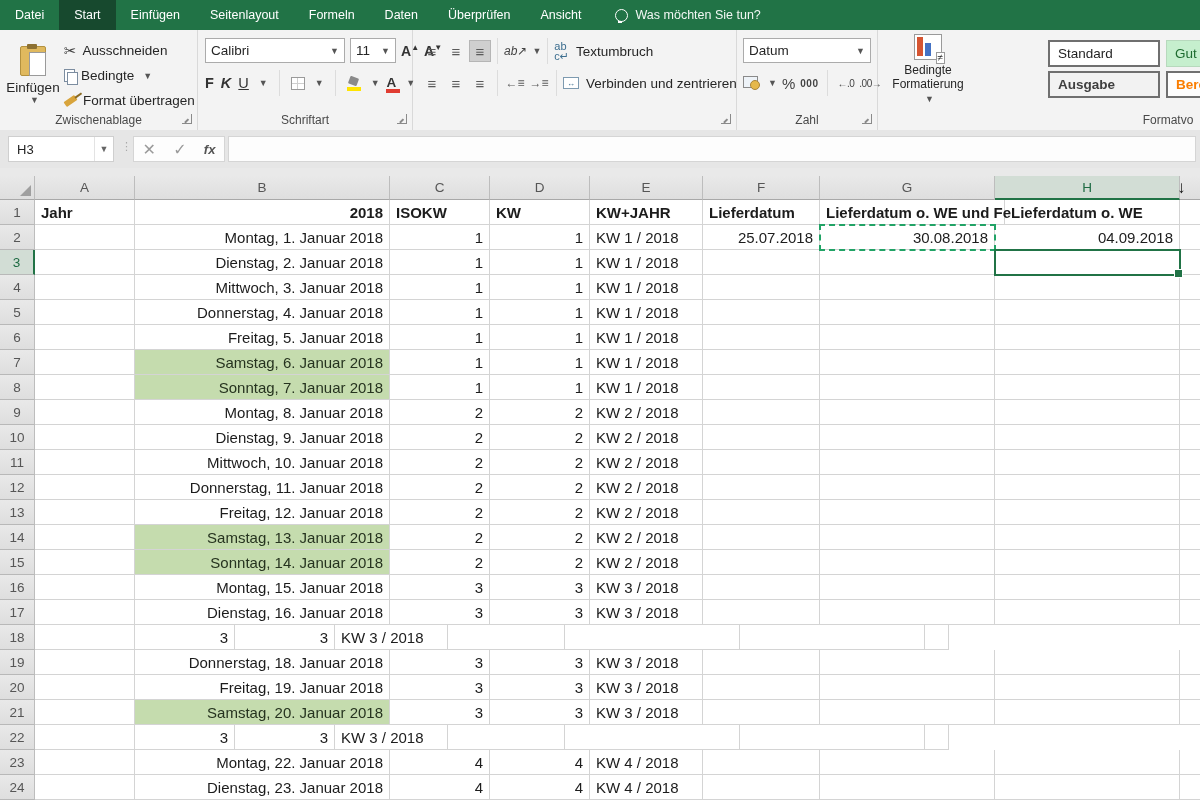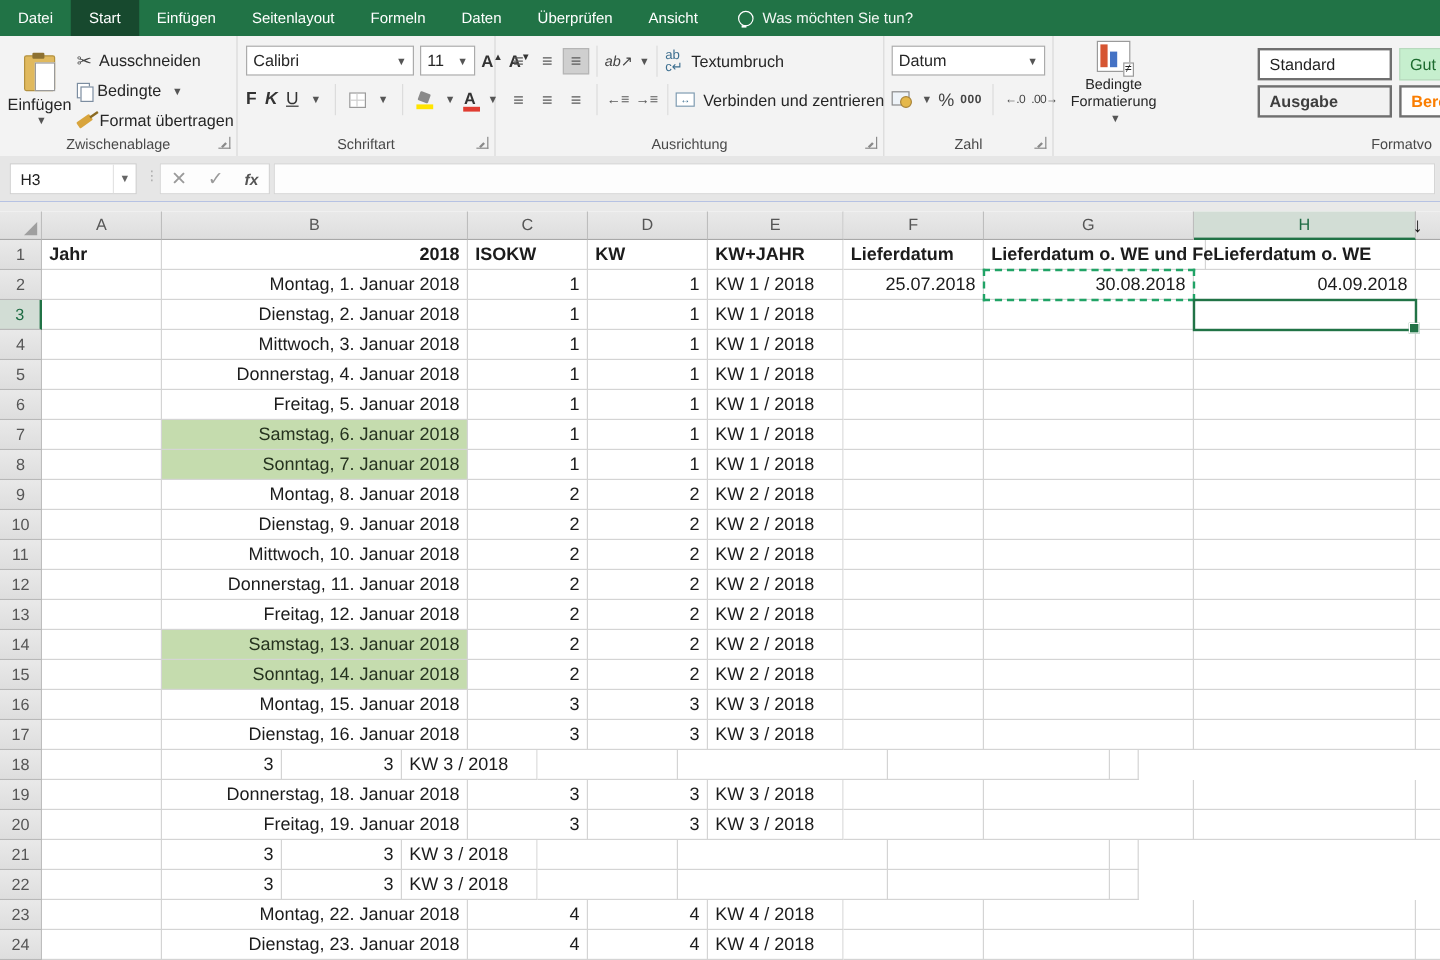--- a/index.html
+++ b/index.html
@@ -226,21 +226,20 @@
         <span class="al-lines">≡</span>
         <span class="al-lines">≡</span>
         <span class="sep"></span>
         <span class="al-lines" style="font-size:12px">←≡</span>
         <span class="al-lines" style="font-size:12px">→≡</span>
         <span class="sep"></span>
         <span class="merge-box">↔</span>
         <span class="lbl" style="margin-left:5px">Verbinden und zentrieren</span>
         <span class="drop">▼</span>
       </div>
-      <span class="glabel">Ausrichtung</span>
       <span class="launcher"></span>
     </div>
 
     <div class="group" style="left:737px;width:141px">
       <div class="combo" style="position:absolute;left:6px;top:8px;width:128px">
         <span>Datum</span>
         <span class="drop">▼</span>
       </div>
       <div class="rowline" style="position:absolute;left:6px;top:40px;gap:5px">
         <span class="acct"></span>
@@ -536,20 +535,21 @@
           <div class="cell r" style="width:100px;height:25px;flex:0 0 100px">3</div>
           <div class="cell " style="width:113px;height:25px;flex:0 0 113px">KW 3 / 2018</div>
           <div class="cell r" style="width:117px;height:25px;flex:0 0 117px"></div>
           <div class="cell r" style="width:175px;height:25px;flex:0 0 175px"></div>
           <div class="cell r" style="width:185px;height:25px;flex:0 0 185px"></div>
           <div class="cell " style="width:24px;height:25px;flex:0 0 24px"></div>
         </div>
         <div class="row">
           <div class="cell rowhdr" style="width:35px;height:25px;flex:0 0 35px">21</div>
           <div class="cell " style="width:100px;height:25px;flex:0 0 100px"></div>
+          <div class="cell r wk" style="width:255px;height:25px;flex:0 0 255px">Samstag, 20. Januar 2018</div>
           <div class="cell r" style="width:100px;height:25px;flex:0 0 100px">3</div>
           <div class="cell r" style="width:100px;height:25px;flex:0 0 100px">3</div>
           <div class="cell " style="width:113px;height:25px;flex:0 0 113px">KW 3 / 2018</div>
           <div class="cell r" style="width:117px;height:25px;flex:0 0 117px"></div>
           <div class="cell r" style="width:175px;height:25px;flex:0 0 175px"></div>
           <div class="cell r" style="width:185px;height:25px;flex:0 0 185px"></div>
           <div class="cell " style="width:24px;height:25px;flex:0 0 24px"></div>
         </div>
         <div class="row">
           <div class="cell rowhdr" style="width:35px;height:25px;flex:0 0 35px">22</div>

